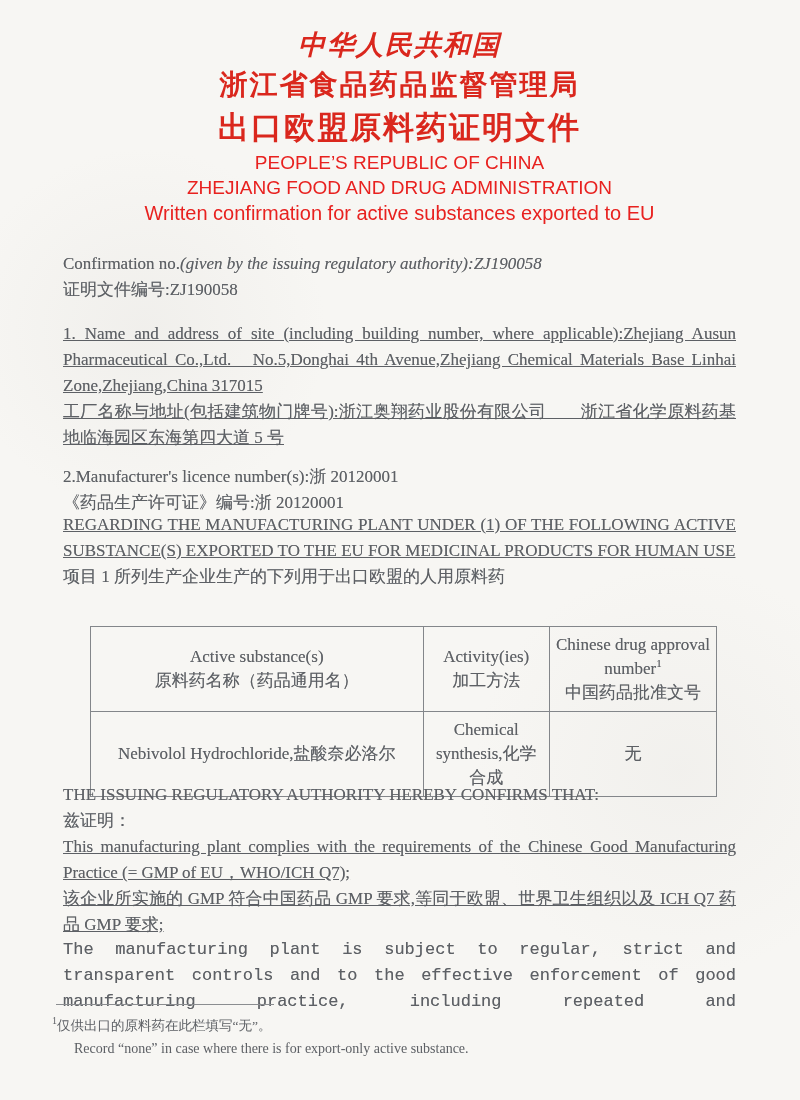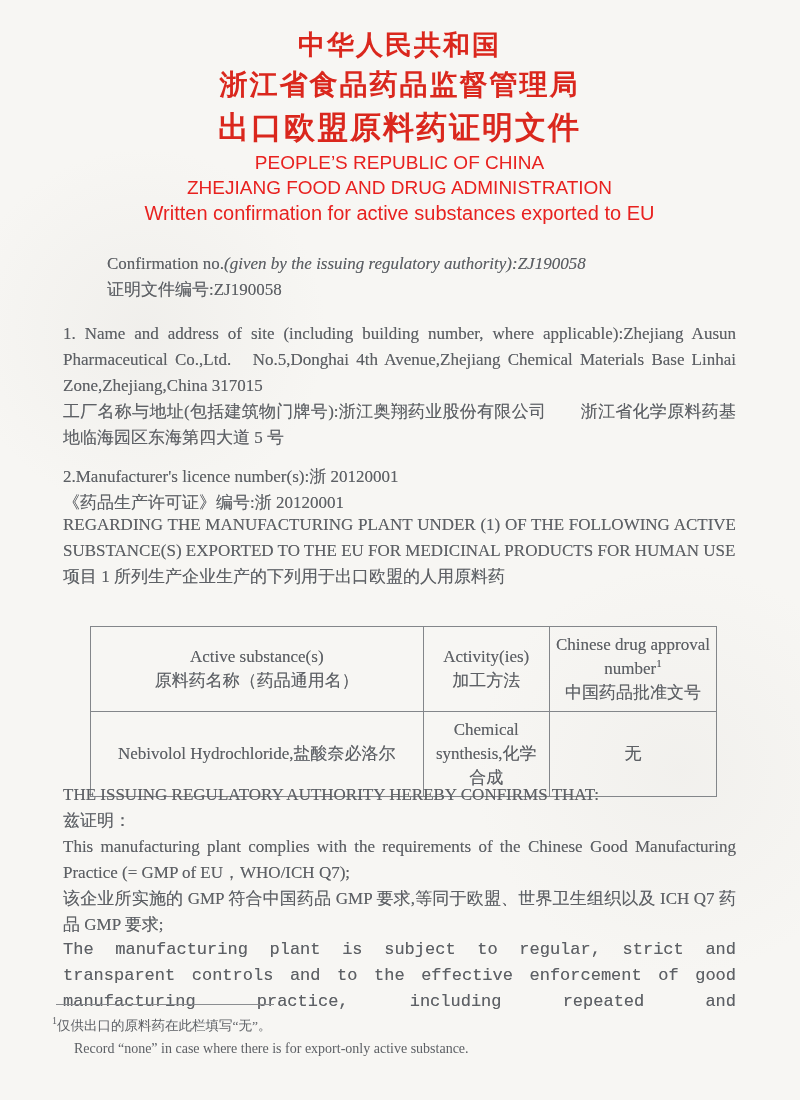--- a/index.html
+++ b/index.html
@@ -11,38 +11,38 @@
     background-image:
       radial-gradient(circle at 18% 30%, rgba(220,218,214,0.25) 0%, rgba(220,218,214,0) 18%),
       radial-gradient(circle at 85% 70%, rgba(222,220,216,0.22) 0%, rgba(222,220,216,0) 20%);
     overflow: hidden;
     font-family: "Liberation Serif", serif;
     color: #5d6065;
     -webkit-font-smoothing: antialiased;
   }
   .abs { position: absolute; left: 63px; right: 64px; }
   .center { text-align: center; }
-  .justify { text-align: justify; }
+  .justify { text-align: justify; text-decoration: underline; }
   .justify-all { text-align: justify; text-align-last: justify; font-family: Liberation Mono, monospace; }
 
   
   .cn-title { font-weight: bold; color: #da271d; letter-spacing: 2px; }
-  .cn-t1 { top: 26px;  font-size: 27px; line-height: 38px; }
+  .cn-t1 { top: 26px;  font-size: 27px; line-height: 38px; font-style: italic; }
   .cn-t2 { top: 64px;  font-size: 28px; line-height: 42px; }
   .cn-t3 { top: 106px; font-size: 31px; line-height: 44px; }
   .en-title { font-family: "Liberation Sans", sans-serif; font-weight: normal; color: #e8211f; }
   .en-t1 { top: 150px; font-size: 19px; line-height: 25px; }
   .en-t2 { top: 175px; font-size: 19px; line-height: 25px; }
   .en-t3 { top: 200px; font-size: 20px; line-height: 26px; }
 
   
   .body-txt { font-size: 17px; line-height: 26px; text-shadow: 0 0 0.5px rgba(93,96,101,0.55); }
   .it { font-style: italic; }
 
-  .conf-block { top: 251px; margin-left: 44px; }
+  .conf-block { top: 251px; }
   .sec1 { top: 321px; }
   .sec2 { top: 448px; margin-top: 16px; }
   .regard { top: 512px; }
   .confirms { top: 782px; }
   .para2 { top: 937px; }
 
   
   .tbl {
     position: absolute;
     left: 90px; top: 626px;

